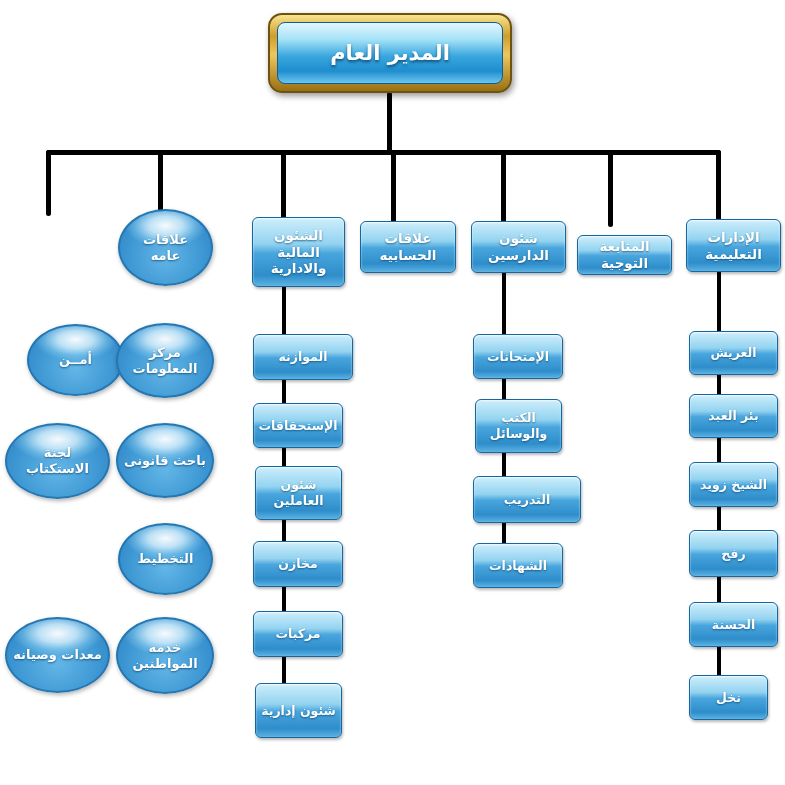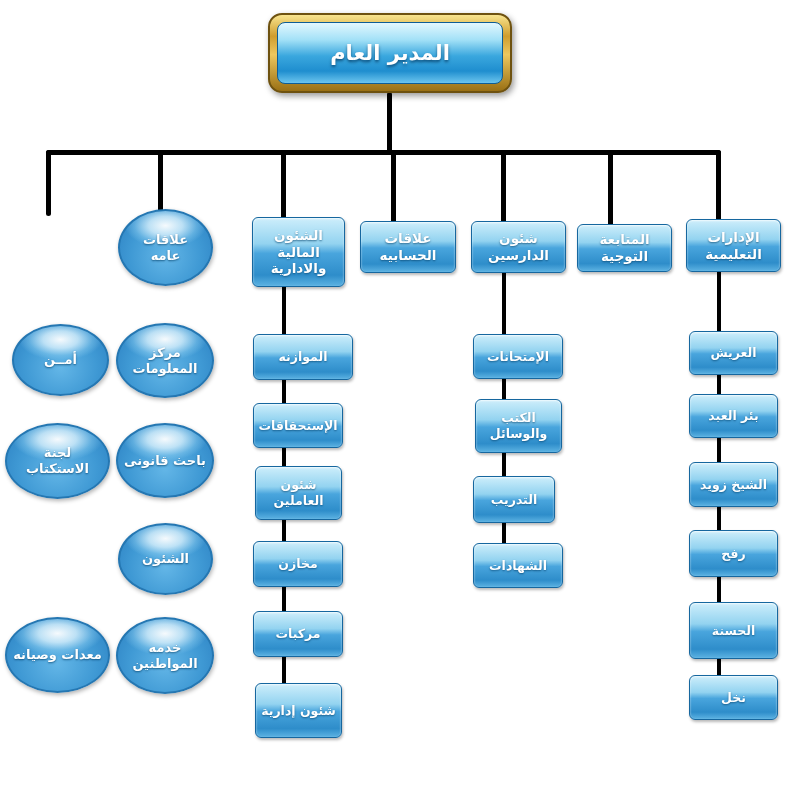--- a/index.html
+++ b/index.html
@@ -79,49 +79,49 @@
   <div class="line" style="left:608px;top:150px;width:5px;height:77px"></div>
   <div class="line" style="left:716px;top:150px;width:5px;height:72px"></div>
   <div class="line" style="left:282px;top:280px;width:4px;height:410px"></div>
   <div class="line" style="left:502px;top:268px;width:4px;height:282px"></div>
   <div class="line" style="left:717px;top:268px;width:4px;height:414px"></div>
 
   <div class="topbox-outer">
     <div class="topbox-inner">المدير العام</div>
   </div>
 
-  <div class="ellipse-node" style="left:12px;top:324px;width:97px;height:72px">أمــن</div>
+  <div class="ellipse-node" style="left:27px;top:324px;width:97px;height:72px">أمــن</div>
   <div class="ellipse-node" style="left:5px;top:423px;width:105px;height:76px">لجنة الاستكتاب</div>
   <div class="ellipse-node" style="left:5px;top:617px;width:105px;height:76px">معدات وصيانه</div>
 
   <div class="ellipse-node" style="left:118px;top:209px;width:95px;height:77px">علاقات عامه</div>
   <div class="ellipse-node" style="left:116px;top:323px;width:98px;height:75px">مركز المعلومات</div>
   <div class="ellipse-node" style="left:116px;top:423px;width:98px;height:75px">باحث قانونى</div>
-  <div class="ellipse-node" style="left:118px;top:523px;width:95px;height:72px">الشئون</div>
+  <div class="ellipse-node" style="left:118px;top:523px;width:95px;height:72px">التخطيط</div>
   <div class="ellipse-node" style="left:116px;top:617px;width:98px;height:77px">خدمه المواطنين</div>
 
   <div class="rect-node head" style="left:237px;top:217px;width:93px;height:70px">الشئون المالية والادارية</div>
   <div class="rect-node" style="left:238px;top:334px;width:100px;height:46px">الموازنه</div>
   <div class="rect-node" style="left:238px;top:403px;width:90px;height:45px">الإستحقاقات</div>
   <div class="rect-node" style="left:240px;top:466px;width:87px;height:54px">شئون العاملين</div>
   <div class="rect-node" style="left:238px;top:541px;width:90px;height:46px">مخازن</div>
   <div class="rect-node" style="left:238px;top:611px;width:90px;height:46px">مركبات</div>
   <div class="rect-node" style="left:240px;top:683px;width:87px;height:55px">شئون إدارية</div>
 
   <div class="rect-node head" style="left:345px;top:221px;width:96px;height:52px">علاقات الحسابيه</div>
 
   <div class="rect-node head" style="left:456px;top:221px;width:95px;height:52px">شئون الدارسين</div>
   <div class="rect-node" style="left:460px;top:399px;width:87px;height:54px">الكتب والوسائل</div>
   <div class="rect-node" style="left:458px;top:334px;width:90px;height:45px">الإمتحانات</div>
-  <div class="rect-node" style="left:458px;top:476px;width:82px;height:47px">التدريب</div>
+  <div class="rect-node" style="left:458px;top:476px;width:108px;height:47px">التدريب</div>
   <div class="rect-node" style="left:458px;top:543px;width:90px;height:45px">الشهادات</div>
 
-  <div class="rect-node head" style="left:562px;top:224px;width:95px;height:48px">المتابعة التوجية</div>
+  <div class="rect-node head" style="left:562px;top:235px;width:95px;height:40px">المتابعة التوجية</div>
 
   <div class="rect-node head" style="left:671px;top:219px;width:95px;height:53px">الإدارات التعليمية</div>
   <div class="rect-node" style="left:674px;top:331px;width:89px;height:44px">العريش</div>
   <div class="rect-node" style="left:674px;top:394px;width:89px;height:44px">بئر العبد</div>
   <div class="rect-node" style="left:674px;top:462px;width:89px;height:45px">الشيخ زويد</div>
   <div class="rect-node" style="left:674px;top:530px;width:89px;height:47px">رفح</div>
-  <div class="rect-node" style="left:674px;top:602px;width:89px;height:57px">الحسنة</div>
-  <div class="rect-node" style="left:674px;top:675px;width:89px;height:45px">نخل</div>
+  <div class="rect-node" style="left:674px;top:602px;width:89px;height:45px">الحسنة</div>
+  <div class="rect-node" style="left:674px;top:675px;width:79px;height:45px">نخل</div>
 
 </div>
 
 </body></html>

